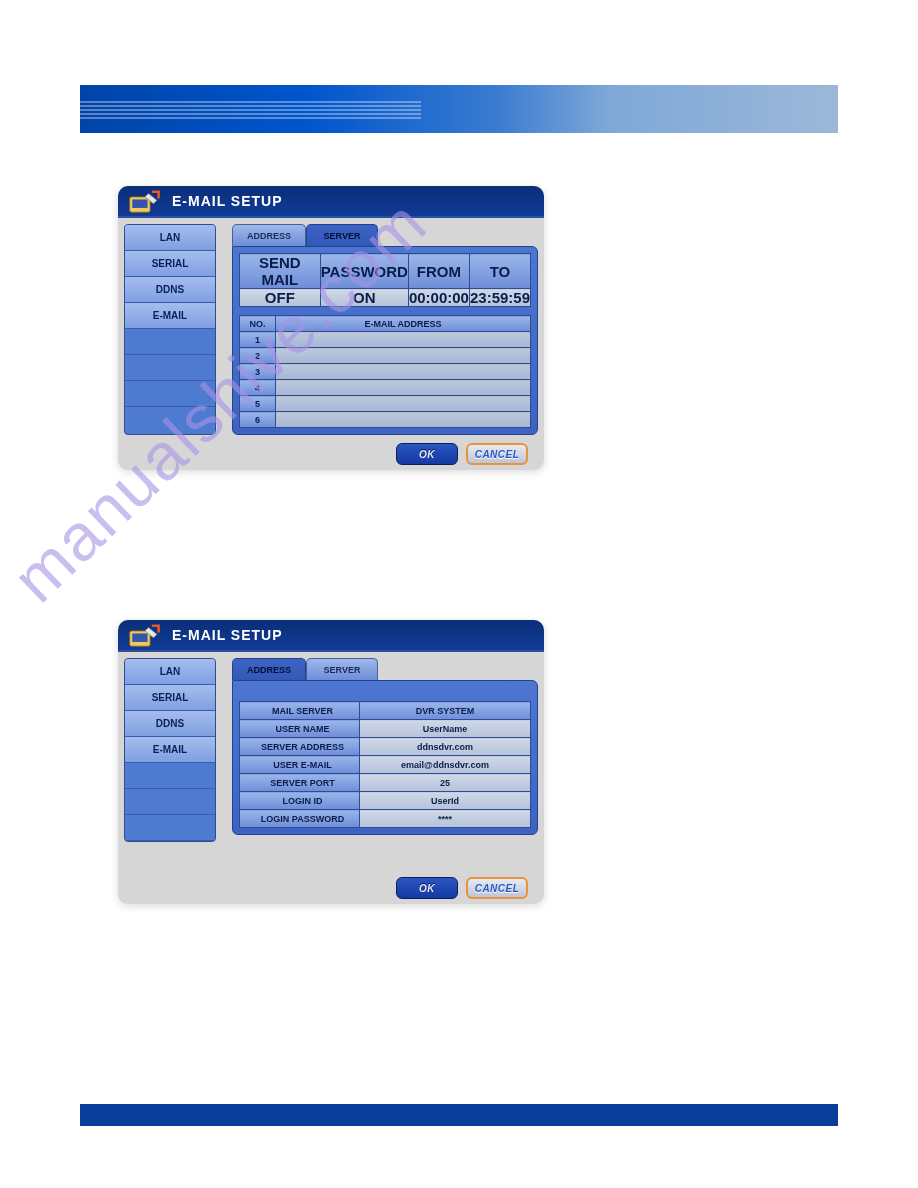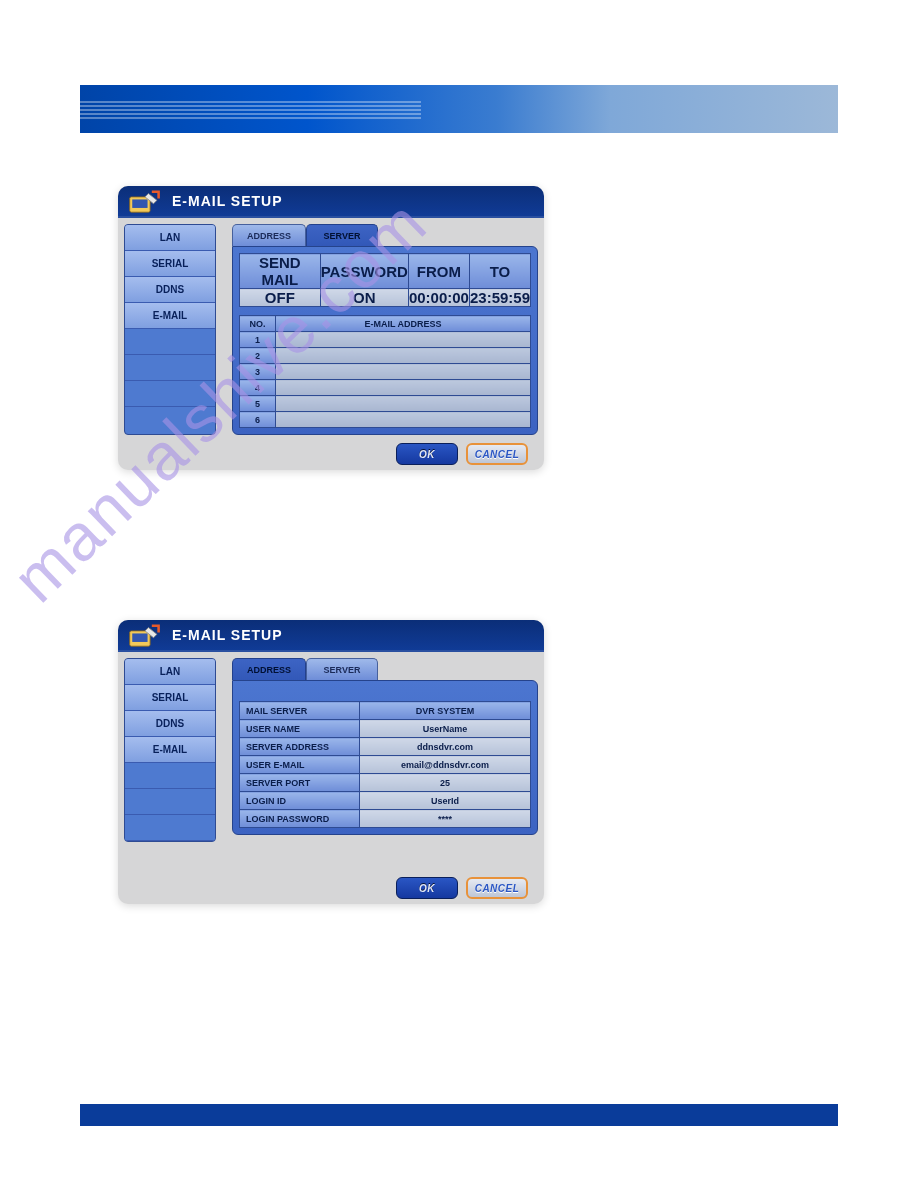--- a/index.html
+++ b/index.html
@@ -190,21 +190,21 @@
     color: #0a1d4a;
     margin-top: 14px;
   }
   .server-table td, .server-table th {
     border: 1px solid #2e4b93;
     height: 18px;
   }
   .server-table .lbl {
     width: 120px;
     background: linear-gradient(#9ab6ea,#6e8dd8);
-    text-align: left;
+    text-align: center;
     padding-left: 6px;
   }
   .server-table .val {
     background: linear-gradient(#cfd8e8,#b6c2d8);
     text-align: center;
   }
   .server-table .hd2 {
     background: linear-gradient(#9ab6ea,#6e8dd8);
     text-align: center;
   }

